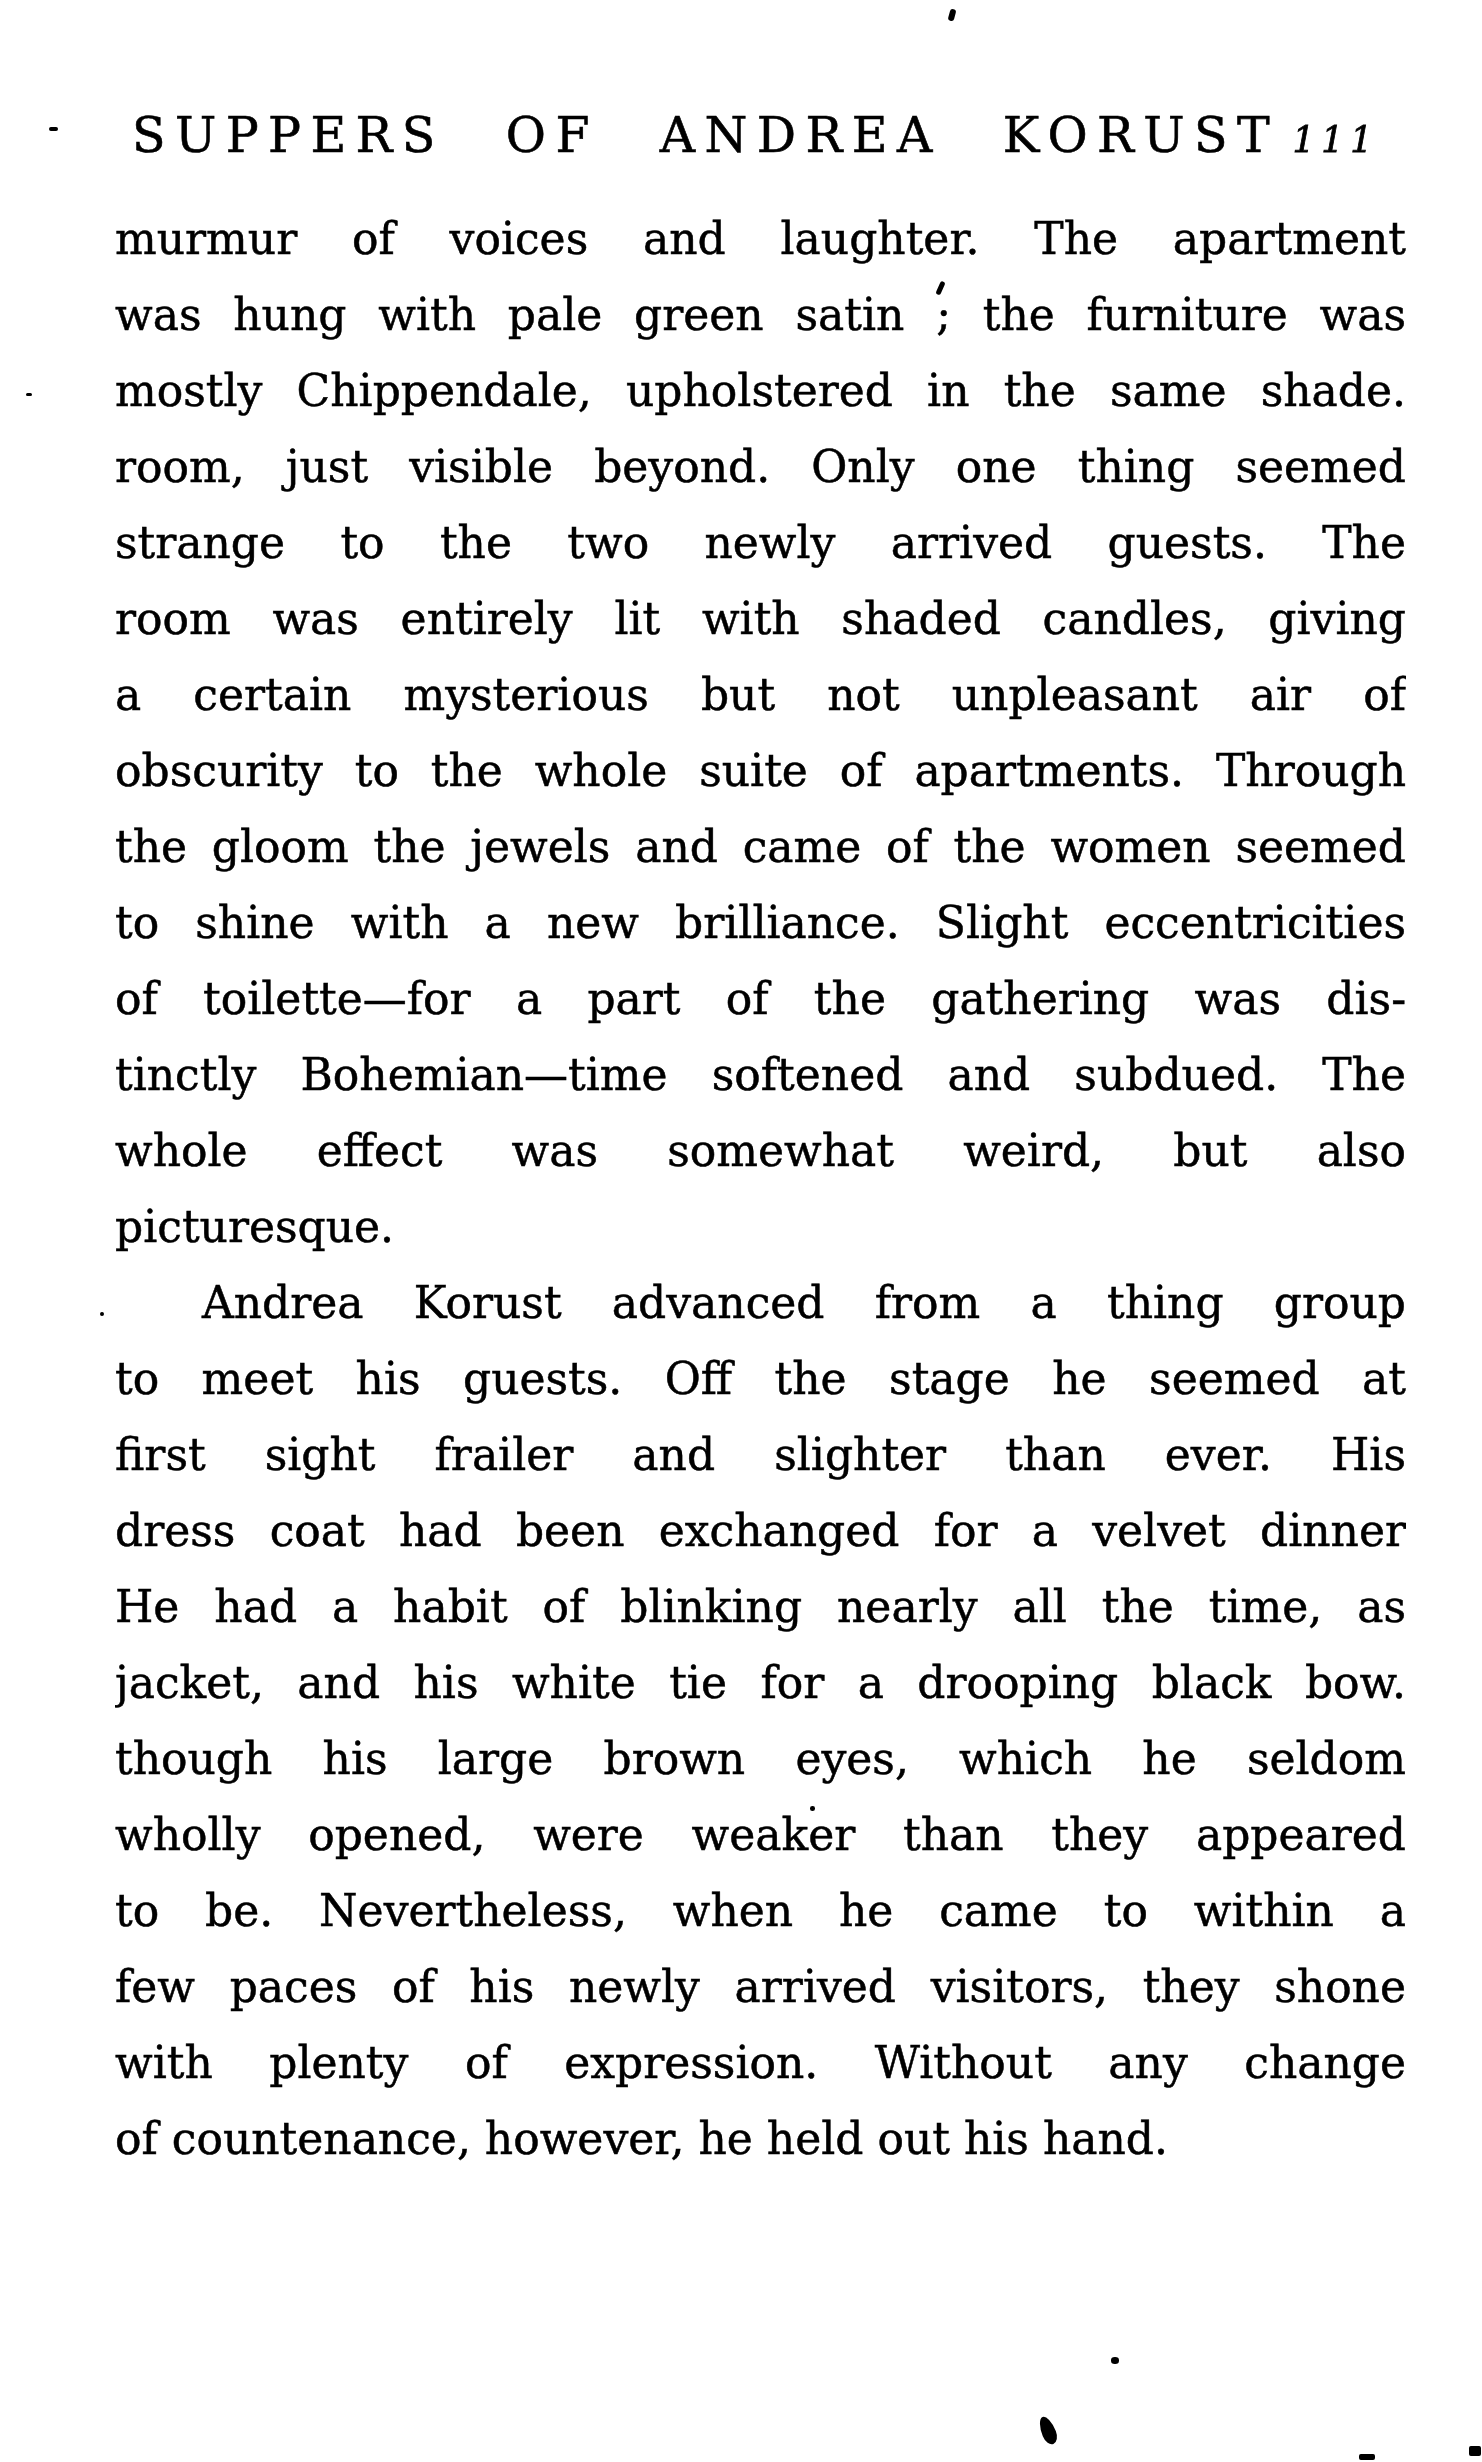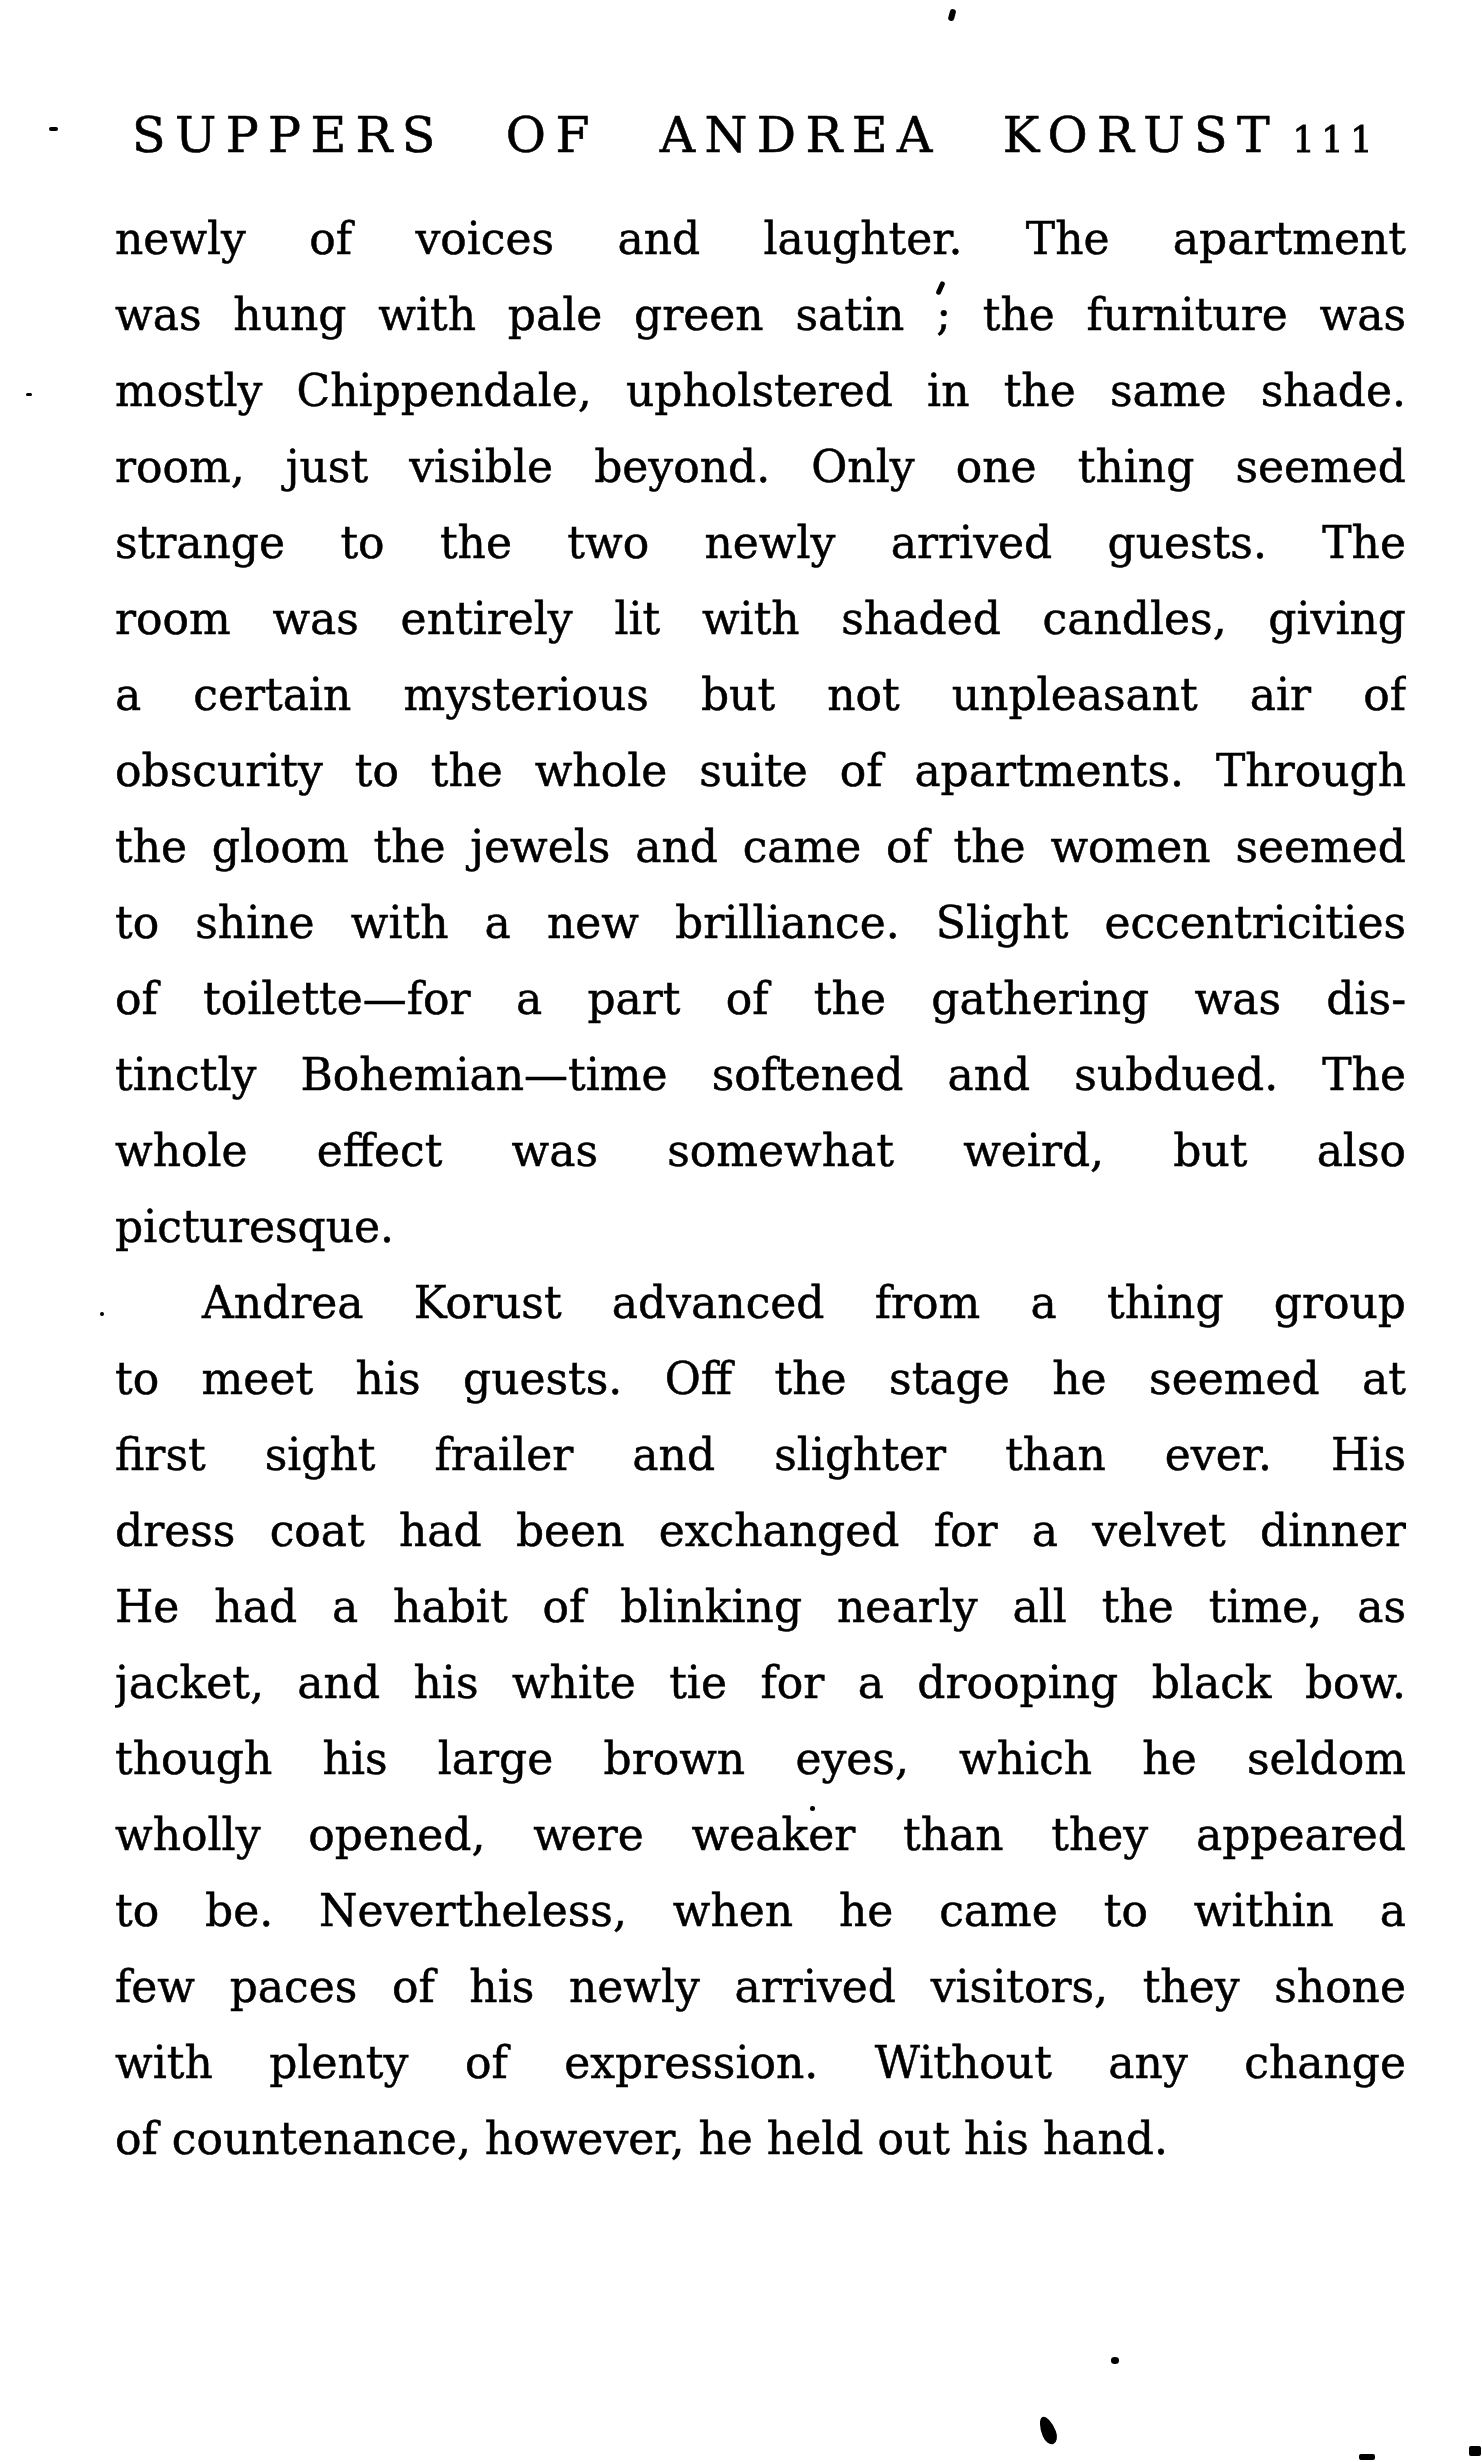--- a/index.html
+++ b/index.html
@@ -32,20 +32,21 @@
     font-size: 49px;
     line-height: 60px;
     letter-spacing: 9.4px;
     word-spacing: 36px;
     white-space: nowrap;
     -webkit-text-stroke: 0.6px #000;
   }
   .page-number {
     font-size: 35px;
     letter-spacing: 6.6px;
+    font-style: italic;
     -webkit-text-stroke: 0.8px #000;
   }
   
   .text-block {
     position: absolute;
     left: 115px;
     top: 201px;
     width: 1291px;
     font-size: 44px;
     line-height: 76px;
@@ -78,21 +79,21 @@
 <body>
 
 <div class="page">
   <div class="header">
     <span class="running-title">SUPPERS OF ANDREA KORUST</span>
     <span class="page-number">111</span>
   </div>
 
   <div class="text-block">
       <div class="paragraph">
-        <div class="line">newly of voices and laughter. The apartment</div>
+        <div class="line">murmur of voices and laughter. The apartment</div>
         <div class="line">was hung with pale green satin ; the furniture was</div>
         <div class="line">mostly Chippendale, upholstered in the same shade.</div>
         <div class="line">room, just visible beyond. Only one thing seemed</div>
         <div class="line">strange to the two newly arrived guests. The</div>
         <div class="line">room was entirely lit with shaded candles, giving</div>
         <div class="line">a certain mysterious but not unpleasant air of</div>
         <div class="line">obscurity to the whole suite of apartments. Through</div>
         <div class="line">the gloom the jewels and came of the women seemed</div>
         <div class="line">to shine with a new brilliance. Slight eccentricities</div>
         <div class="line">of toilette—for a part of the gathering was dis-</div>

